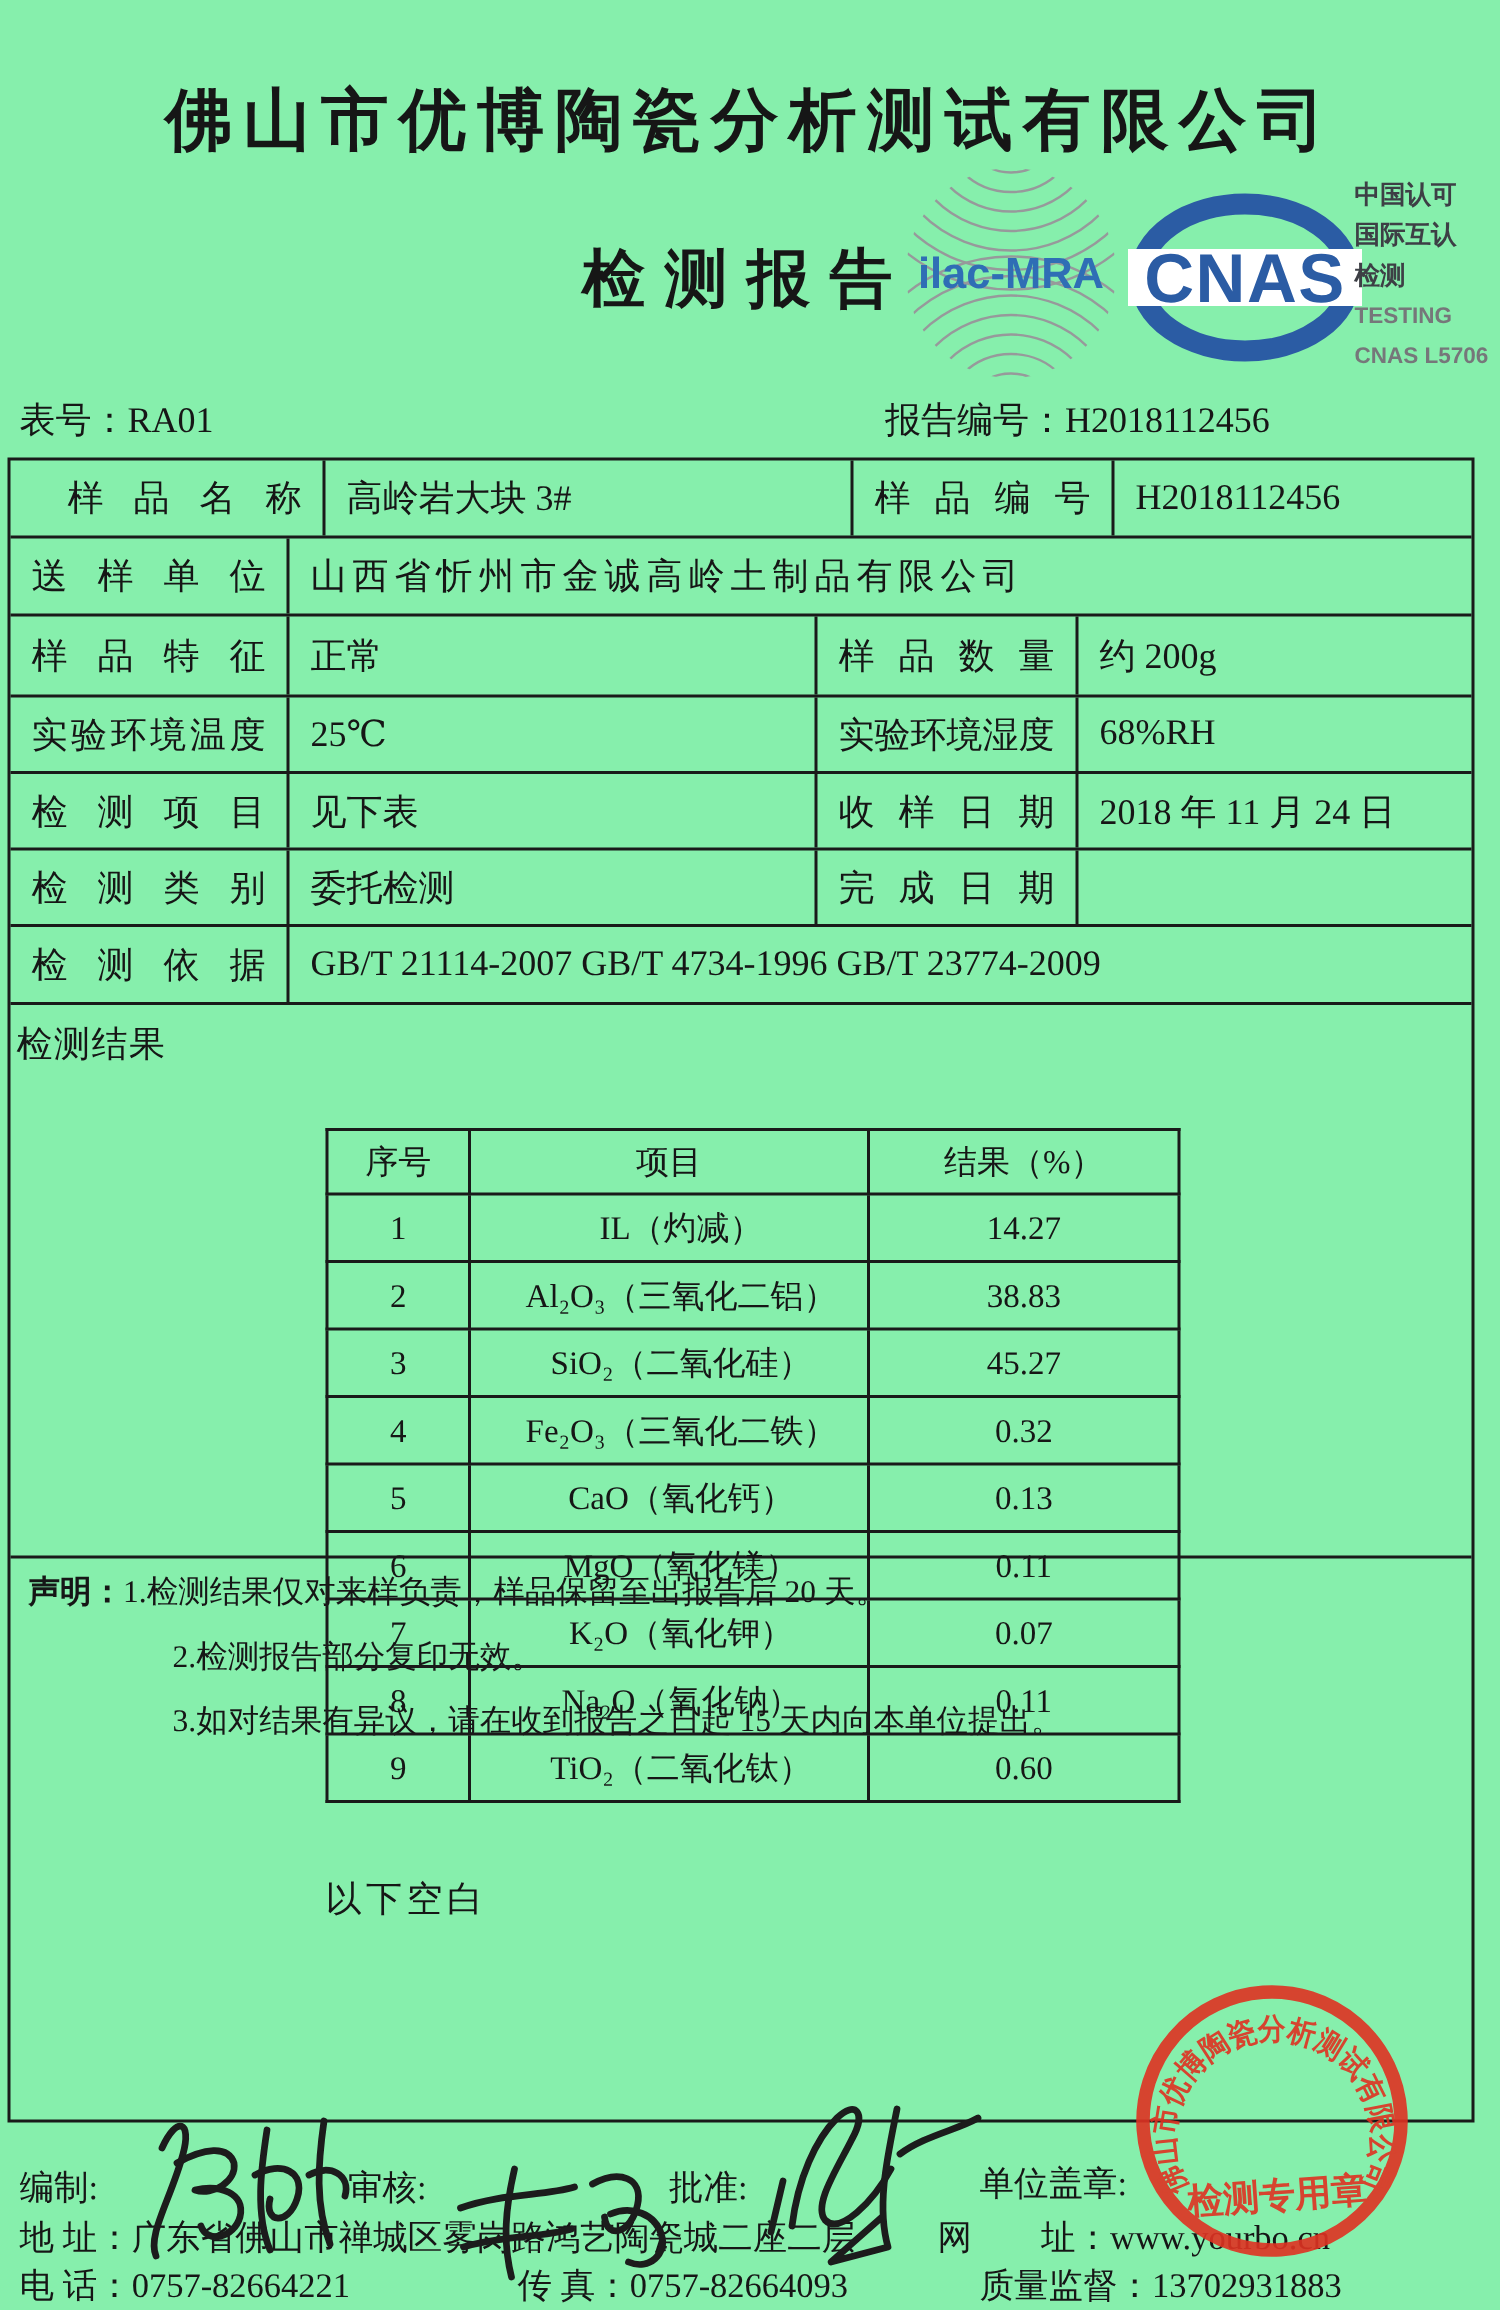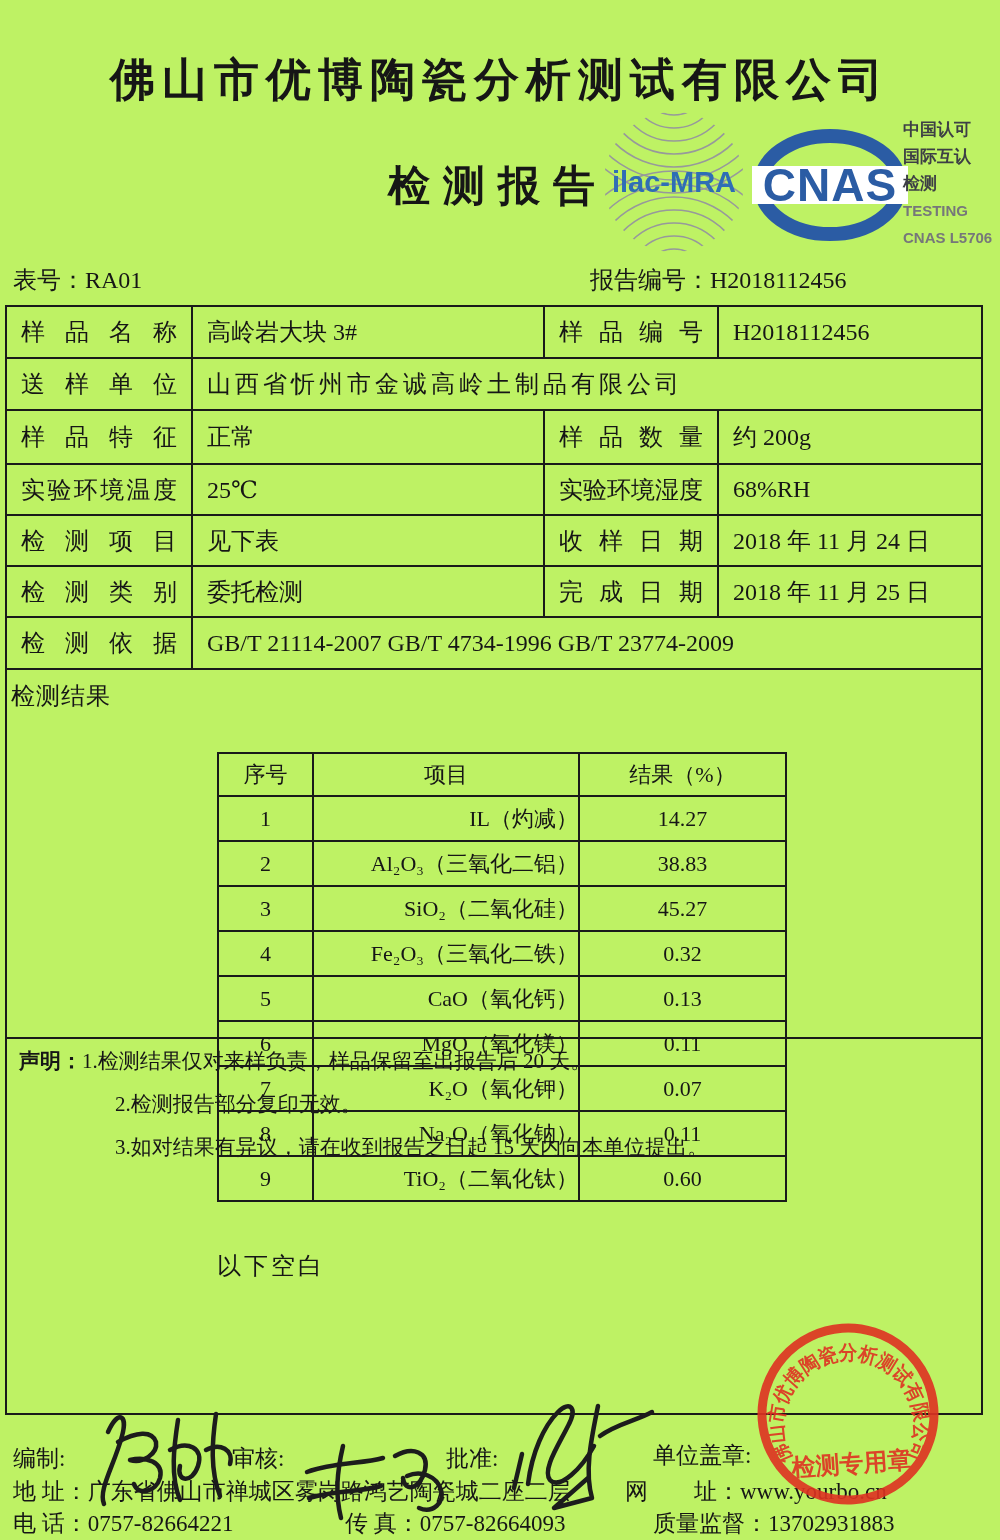--- a/index.html
+++ b/index.html
@@ -1,16 +1,16 @@
 <!DOCTYPE html>
 <html><head>
 <meta charset="utf-8">
 <style>
   html,body{margin:0;padding:0;background:#e8e8e8;}
-  .page{position:relative;width:1000px;height:1540px;background:#bef264;margin:0 auto;
+  .page{position:relative;width:1000px;height:1540px;background:#86efac;margin:0 auto;
         font-family:"Liberation Serif","DejaVu Serif",serif;color:#161616;overflow:hidden;}
 
   
   .company-title{position:absolute;top:50px;left:0;width:100%;text-align:center;
     font-family:"Liberation Sans","DejaVu Sans",sans-serif;font-weight:bold;
     font-size:45px;letter-spacing:7px;white-space:nowrap;}
   .report-title{position:absolute;top:158px;left:388px;font-size:42px;font-weight:bold;
     letter-spacing:13px;white-space:nowrap;}
   .ilac-logo{position:absolute;left:602px;top:110px;}
   .cnas-logo{position:absolute;left:752px;top:126px;}
@@ -38,21 +38,21 @@
   .spread{letter-spacing:4px;white-space:nowrap;}
 
   
   .result-cell{position:relative;flex:1;}
   .section-title{position:absolute;left:4px;top:10px;font-size:24px;letter-spacing:1px;}
   table.results{position:absolute;left:210px;top:82px;border-collapse:collapse;font-size:22px;}
   table.results th,table.results td{border:2px solid #1a1a1a;padding:0;font-weight:normal;}
   table.results th{height:41px;text-align:center;}
   table.results td{height:43px;}
   .c-no{width:93px;text-align:center;}
-  .c-item{width:248px;text-align:right;padding-left:16px !important;}
+  .c-item{width:248px;text-align:center;padding-left:16px !important;}
   .c-res{width:205px;text-align:center;}
   .end-note{position:absolute;left:210px;top:580px;font-size:24px;letter-spacing:3px;}
 
   
   .decl{display:block !important;padding:7px 12px 0 12px;font-size:21px;line-height:31px;}
   .decl .row1{white-space:nowrap;}
   .decl .dlabel{font-weight:bold;}
   .decl .ind{padding-left:96px;white-space:nowrap;margin-top:12px;}
 
   
@@ -111,33 +111,33 @@
     <div class="en">CNAS L5706</div>
   </div>
 
   <div class="meta">
     <div class="left"><span>表号：</span><span>RA01</span></div>
     <div class="right"><span>报告编号：</span><span>H2018112456</span></div>
   </div>
 
   <div class="main-table">
 
+    <div class="t-row" style="height:52px;padding-left:24px;">
+      <div class="cell b-r w-lbl">
+          <span class="just">样品名称</span>
+        </div>
+      <div class="cell b-r w-val">高岭岩大块 3#</div>
+      <div class="cell b-r w-lbl2">
+          <span class="just">样品编号</span>
+        </div>
+      <div class="cell w-rest">H2018112456</div>
+    </div>
+
     <div class="t-row" style="height:52px;">
       <div class="cell b-r w-lbl">
-          <span class="just">样品名称</span>
-        </div>
-      <div class="cell b-r w-val">高岭岩大块 3#</div>
-      <div class="cell b-r w-lbl2">
-          <span class="just">样品编号</span>
-        </div>
-      <div class="cell w-rest">H2018112456</div>
-    </div>
-
-    <div class="t-row" style="height:52px;">
-      <div class="cell b-r w-lbl">
           <span class="just">送样单位</span>
         </div>
       <div class="cell w-rest spread">山西省忻州市金诚高岭土制品有限公司</div>
     </div>
 
     <div class="t-row" style="height:54px;">
       <div class="cell b-r w-lbl">
           <span class="just">样品特征</span>
         </div>
       <div class="cell b-r w-val">正常</div>
@@ -170,21 +170,20 @@
     </div>
 
     <div class="t-row" style="height:51px;">
       <div class="cell b-r w-lbl">
           <span class="just">检测类别</span>
         </div>
       <div class="cell b-r w-val">委托检测</div>
       <div class="cell b-r w-lbl2">
           <span class="just">完成日期</span>
         </div>
-      <div class="cell w-rest">2018 年 11 月 25 日</div>
     </div>
 
     <div class="t-row" style="height:52px;">
       <div class="cell b-r w-lbl">
           <span class="just">检测依据</span>
         </div>
       <div class="cell w-rest">GB/T 21114-2007 GB/T 4734-1996 GB/T 23774-2009</div>
     </div>
 
     <div class="t-row result-cell" style="height:650px;">

